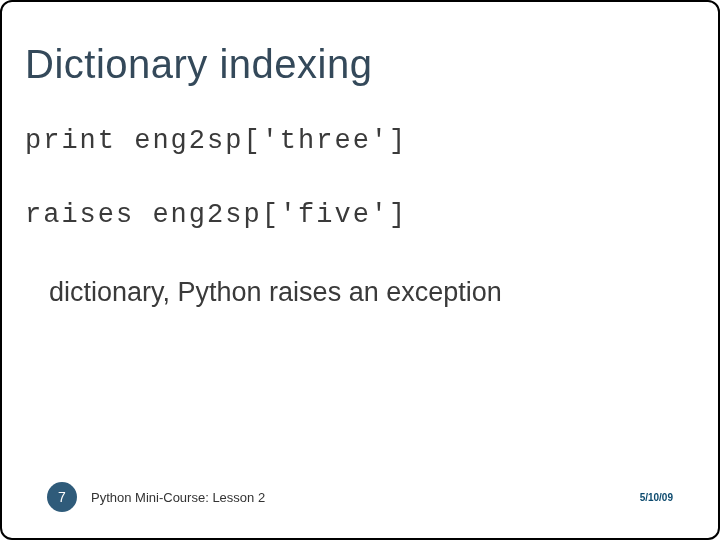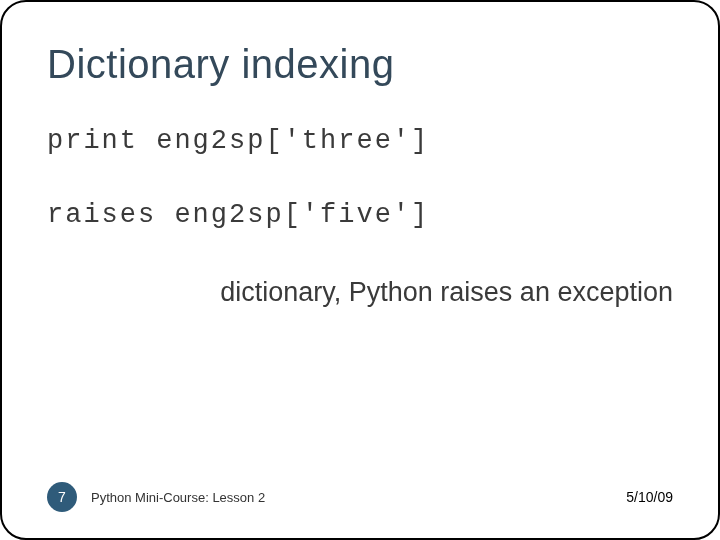--- a/index.html
+++ b/index.html
@@ -3,22 +3,22 @@
 <meta charset="utf-8">
 <style>
   * { margin: 0; padding: 0; box-sizing: border-box; }
   html, body { width: 720px; height: 540px; overflow: hidden; background: #fff; }
   body { font-family: Verdana, Geneva, sans-serif; position: relative; }
 
   .slide {
     position: absolute;
     inset: 0;
     border: 2px solid #000;
-    border-radius: 26px;
-    padding: 40px 45px 20px 45px;
+    border-radius: 12px;
+    padding: 40px 45px 20px 23px;
     background: #fff;
   }
 
   .title {
     font-size: 40px;
     color: #34495a;
     font-weight: 400;
     margin-bottom: 34px;
     letter-spacing: 0.5px;
   }
@@ -34,21 +34,20 @@
 
   .note {
     font-size: 27px;
     color: #3a3a3a;
     line-height: 1.35;
     padding-left: 0;
   }
   .note .indent {
     display: block;
     padding-left: 24px;
-    text-align: right;
   }
 
   .footer {
     position: absolute;
     left: 0; right: 0;
     bottom: 26px;
     padding: 0 45px;
     display: flex;
     align-items: center;
     justify-content: space-between;
@@ -67,22 +66,23 @@
   }
 
   .course {
     font-size: 13px;
     color: #333;
     margin-left: 14px;
     flex: 1;
   }
 
   .date {
-    font-size: 14px;
-    color: #000000;
+    font-size: 10px;
+    color: #0c4a6e;
+    font-weight: bold;
   }
 </style>
 </head>
 <body>
 
 <div class="slide">
 
   <h1 class="title">Dictionary indexing</h1>
 
   <div class="code">print eng2sp['three']</div>

